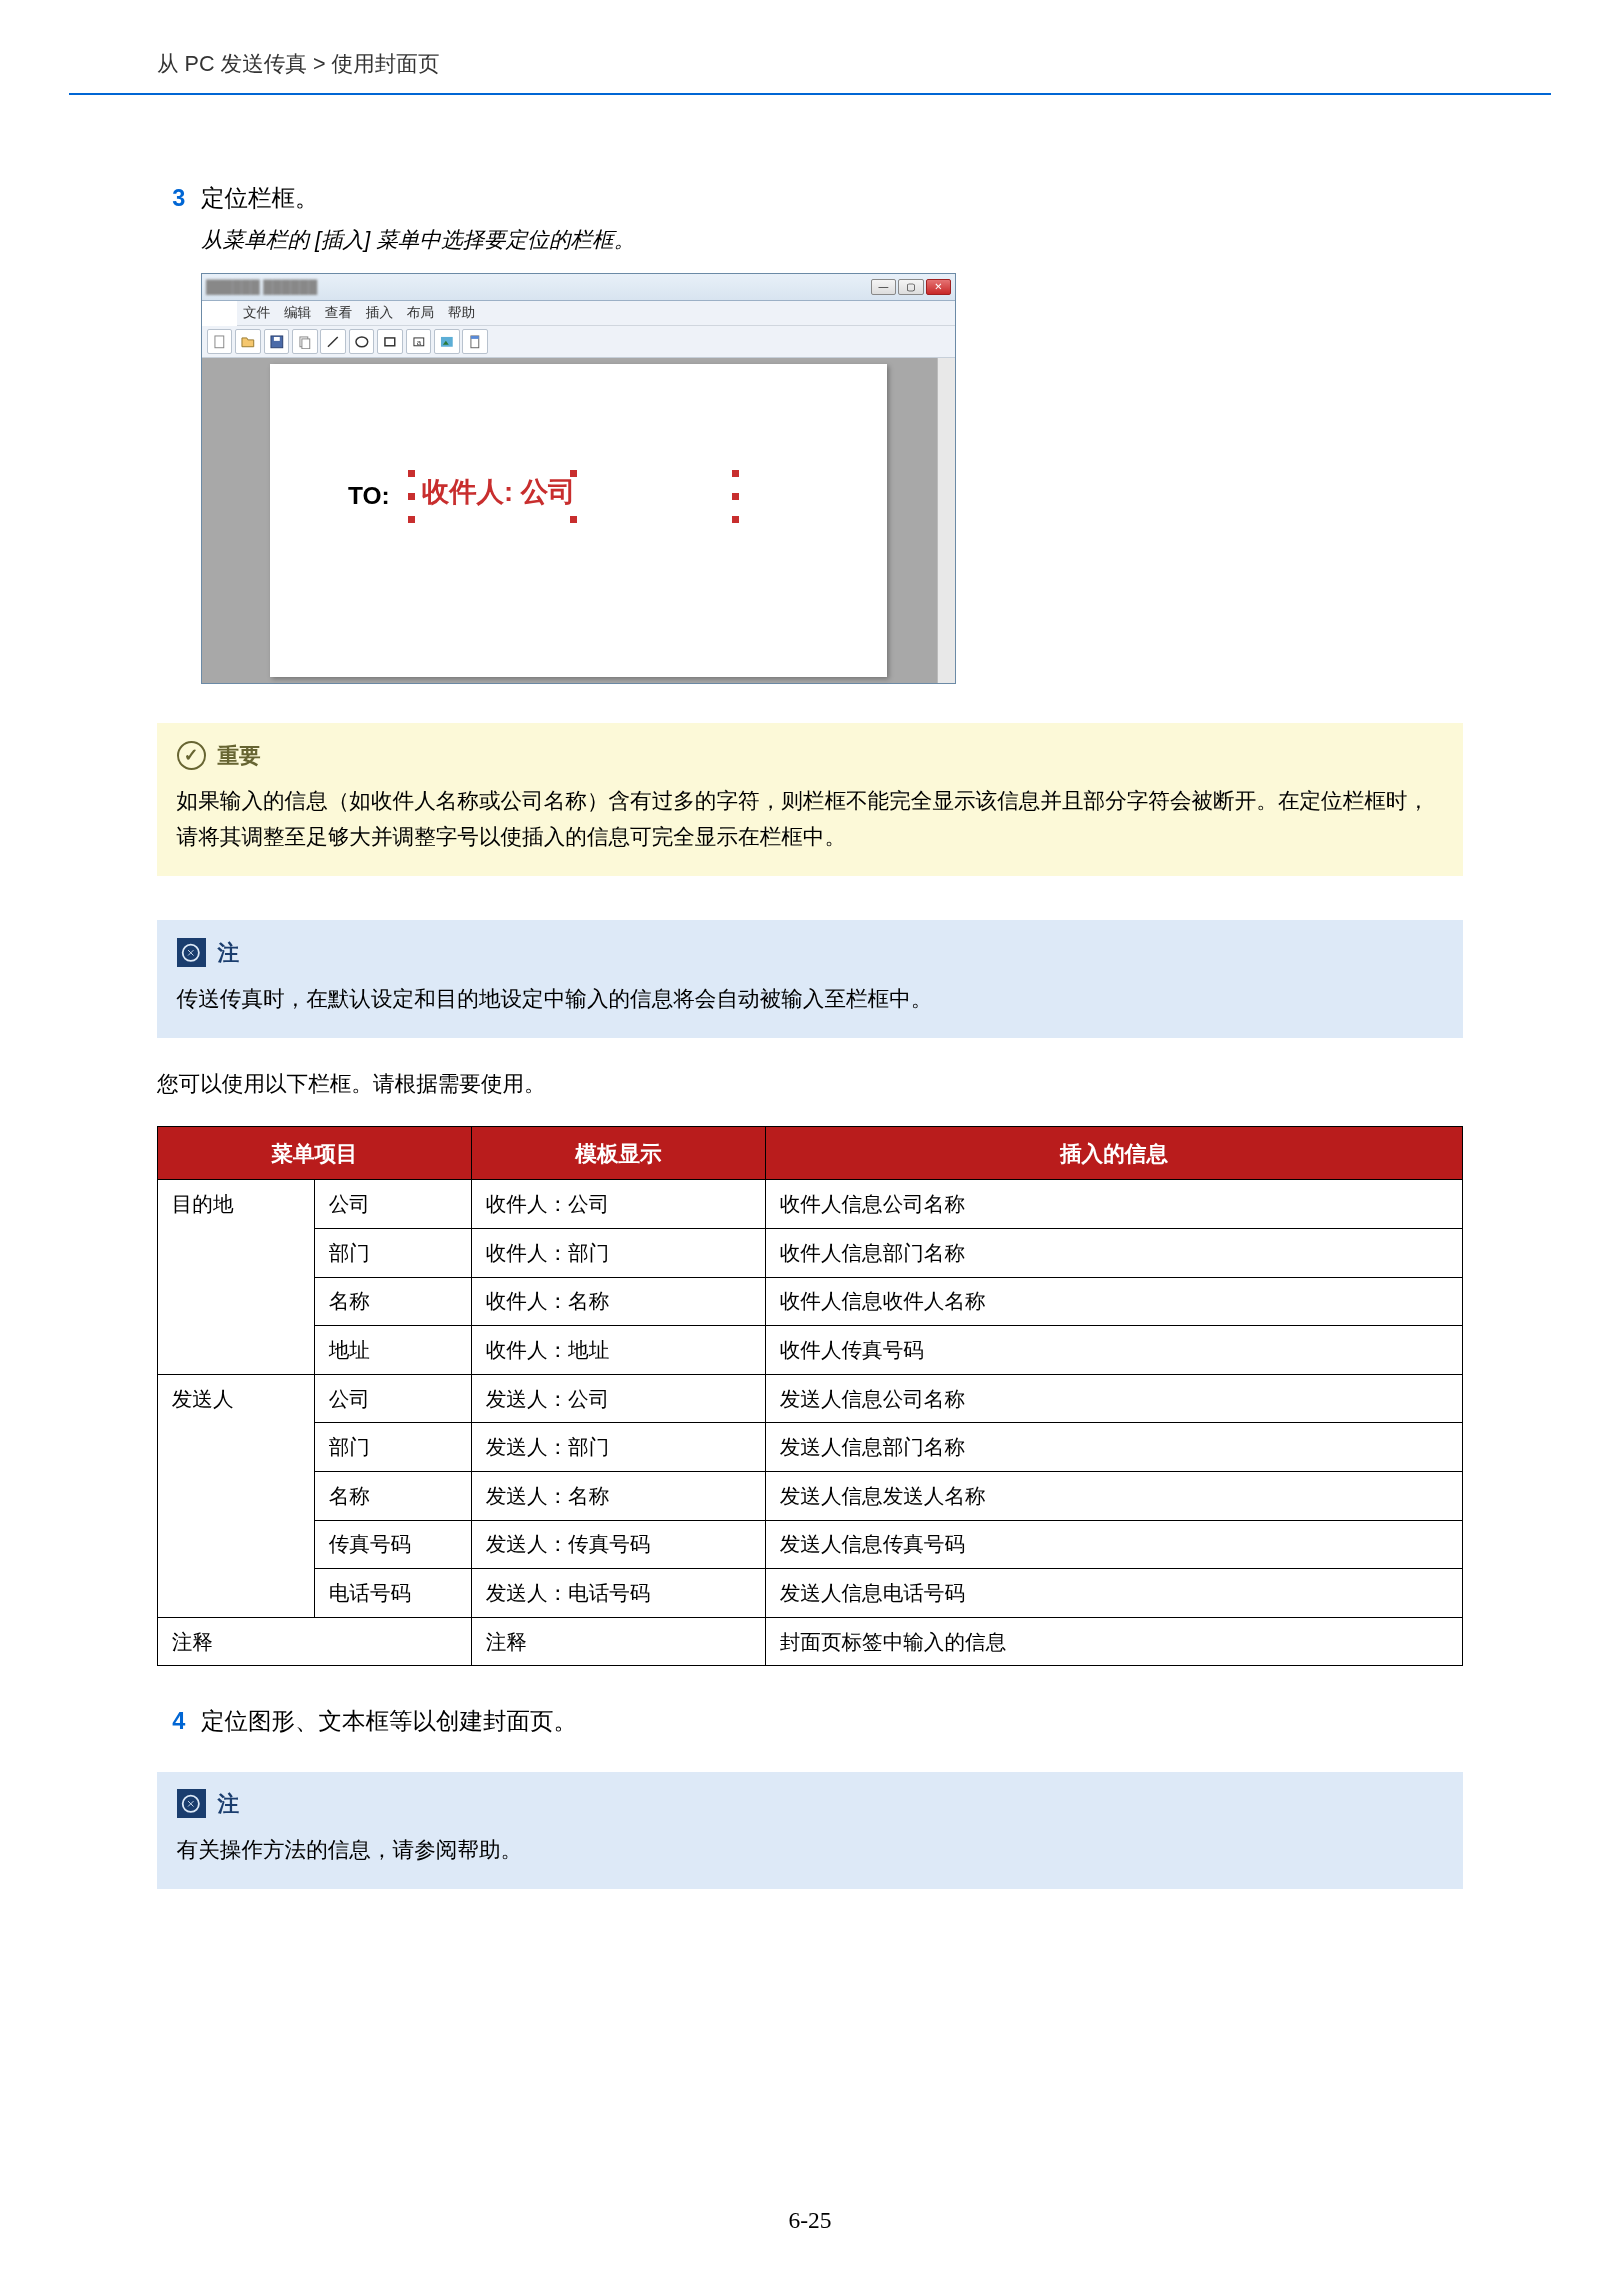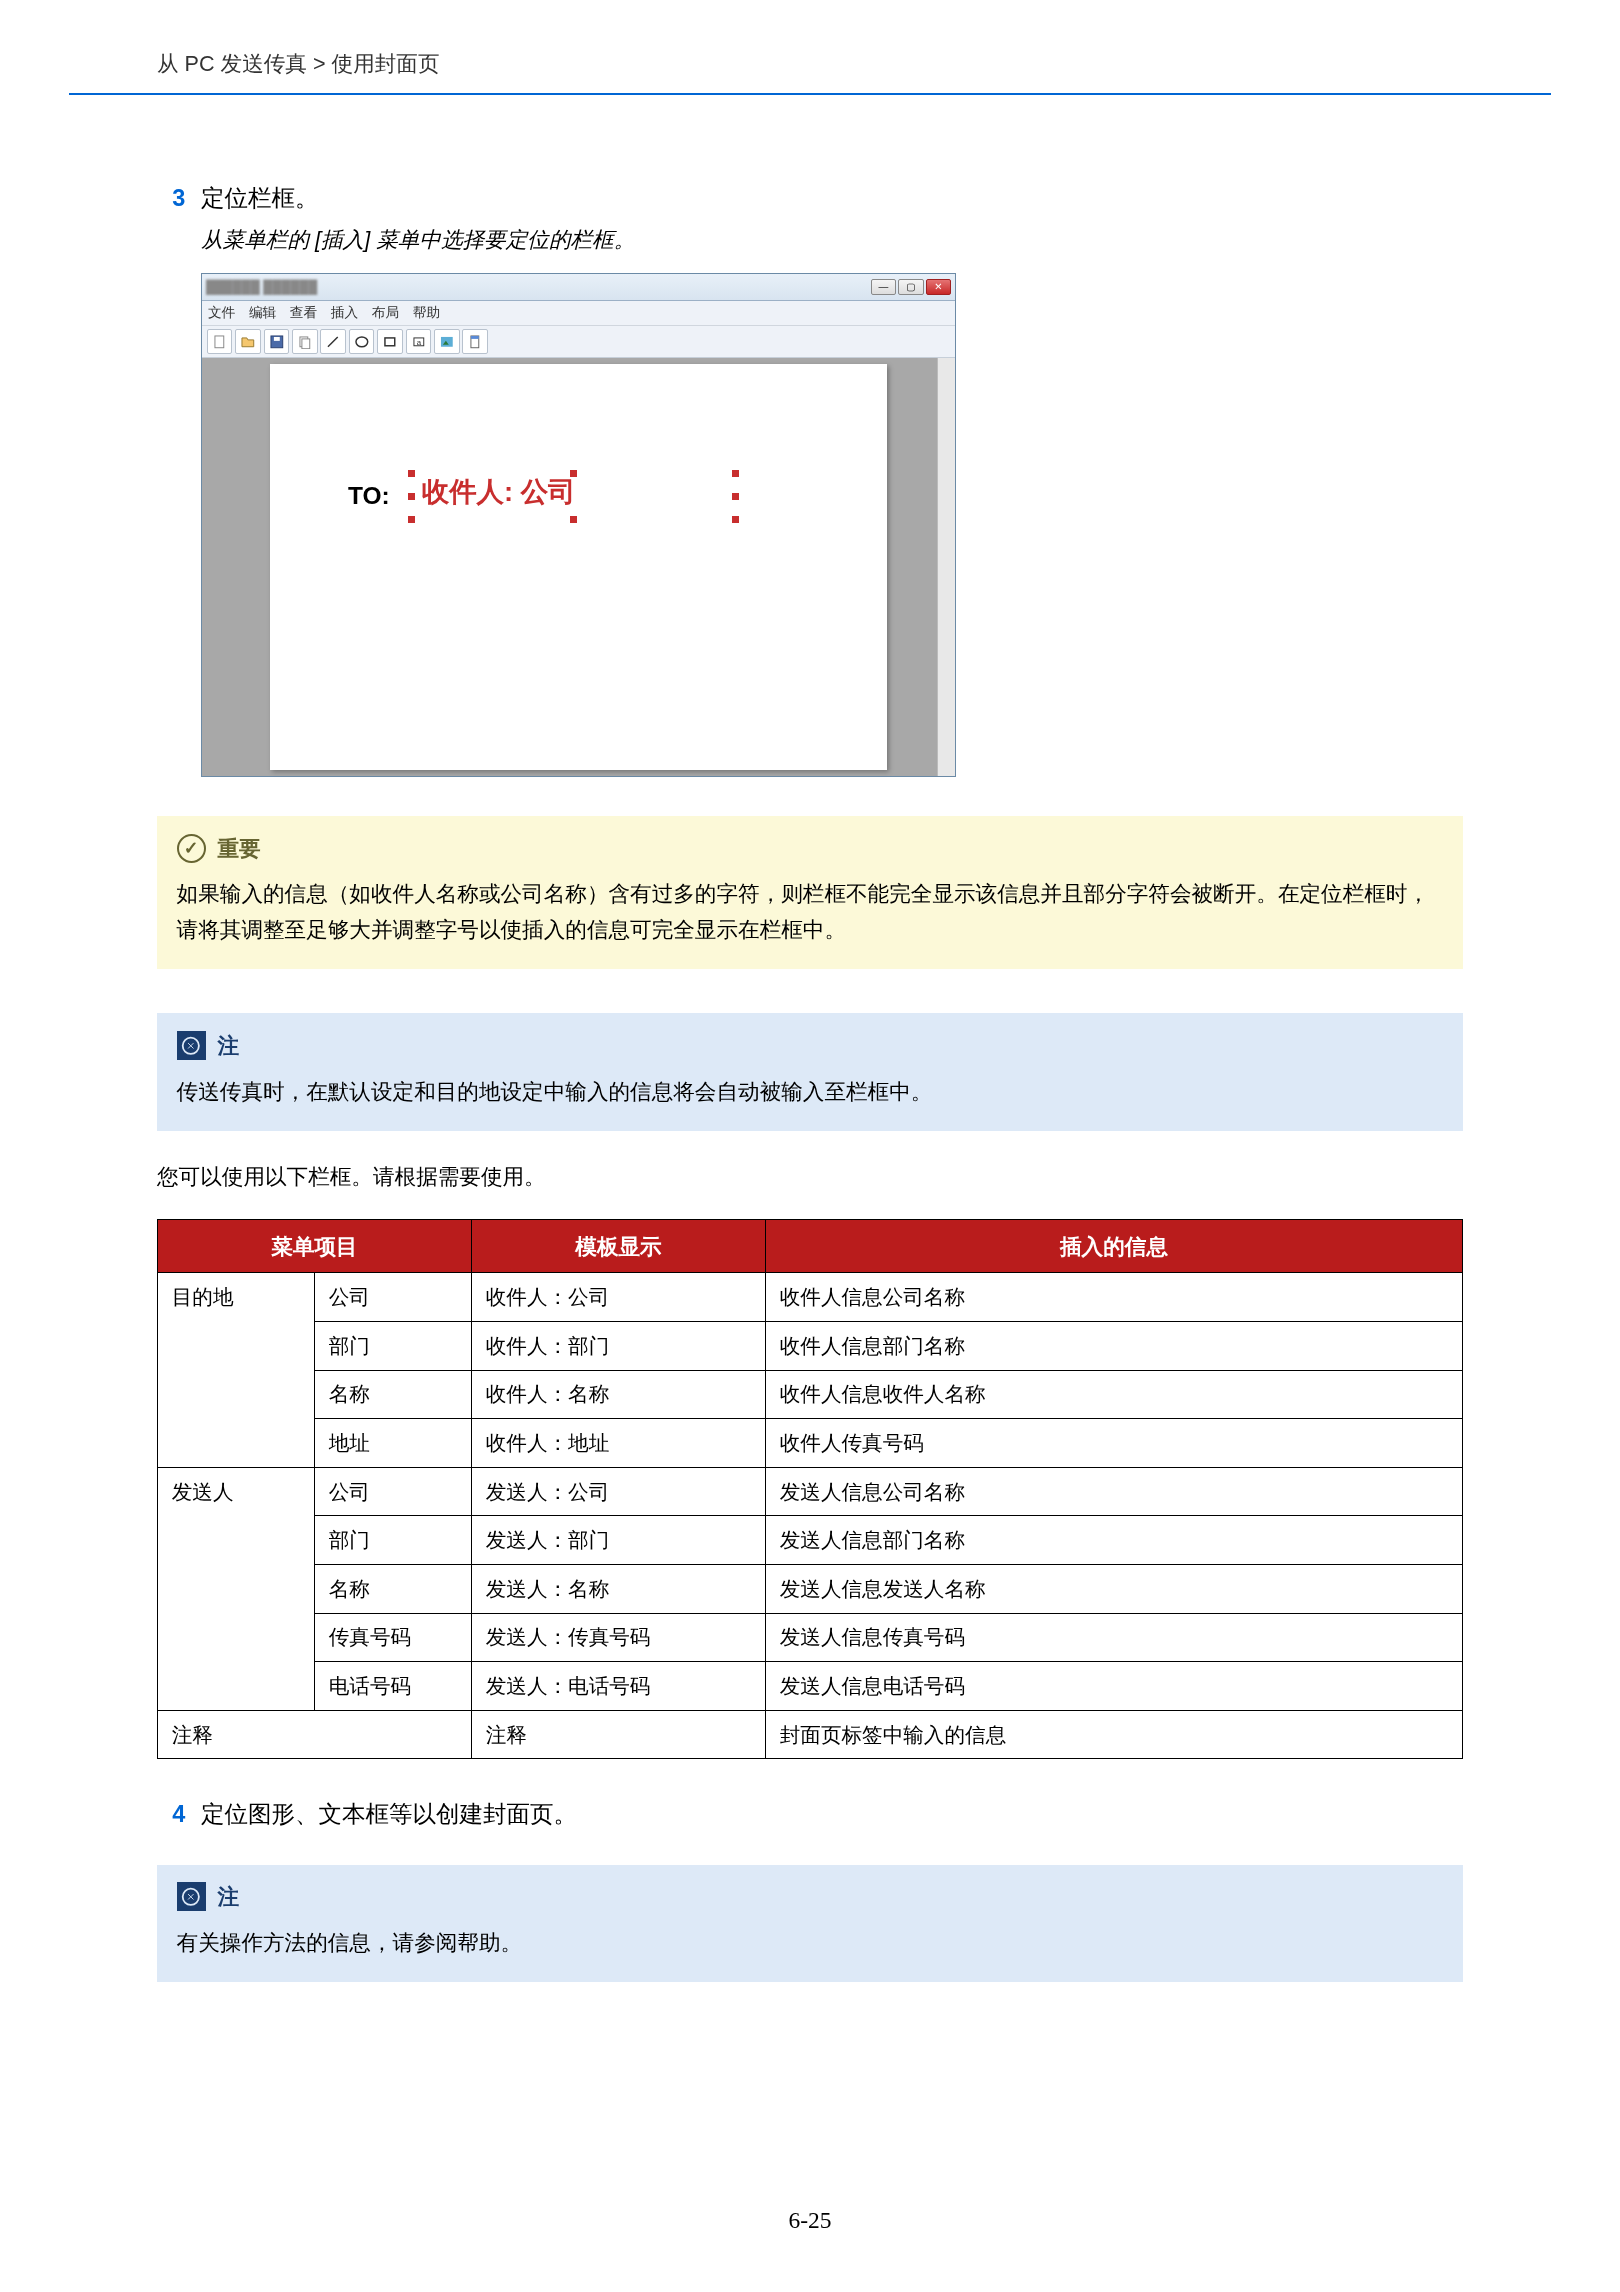--- a/index.html
+++ b/index.html
@@ -93,20 +93,21 @@
     background: linear-gradient(to bottom,#e57373,#c82828);
     color: #fff;
     border-color: #a02020;
   }
   .menubar {
     background: #eef2f8;
     padding: 2.9px 5.9px;
     font-size: 13.7px;
     color: #333;
     border-bottom: 1px solid #d0d6de;
+    margin-left: 35px;
   }
   .menubar span { margin-right: 9.8px; }
   .toolbar {
     background: #eef2f8;
     padding: 2.9px 4.9px;
     border-bottom: 1px solid #c6cfd9;
     display: flex;
     gap: 2.9px;
     align-items: center;
   }
@@ -114,21 +115,21 @@
     width: 25.5px;
     height: 25.5px;
     border: 1px solid #b8c2ce;
     background: #fff;
     border-radius: 2px;
     display: flex;
     align-items: center;
     justify-content: center;
   }
   .canvas-area {
-    height: 418px;
+    height: 325px;
     background: #a8a8a8;
     display: flex;
     justify-content: center;
     padding: 5.9px;
     position: relative;
   }
   .canvas-area .scroll {
     position: absolute;
     right: 0; top: 0; bottom: 0;
     width: 17.6px;

